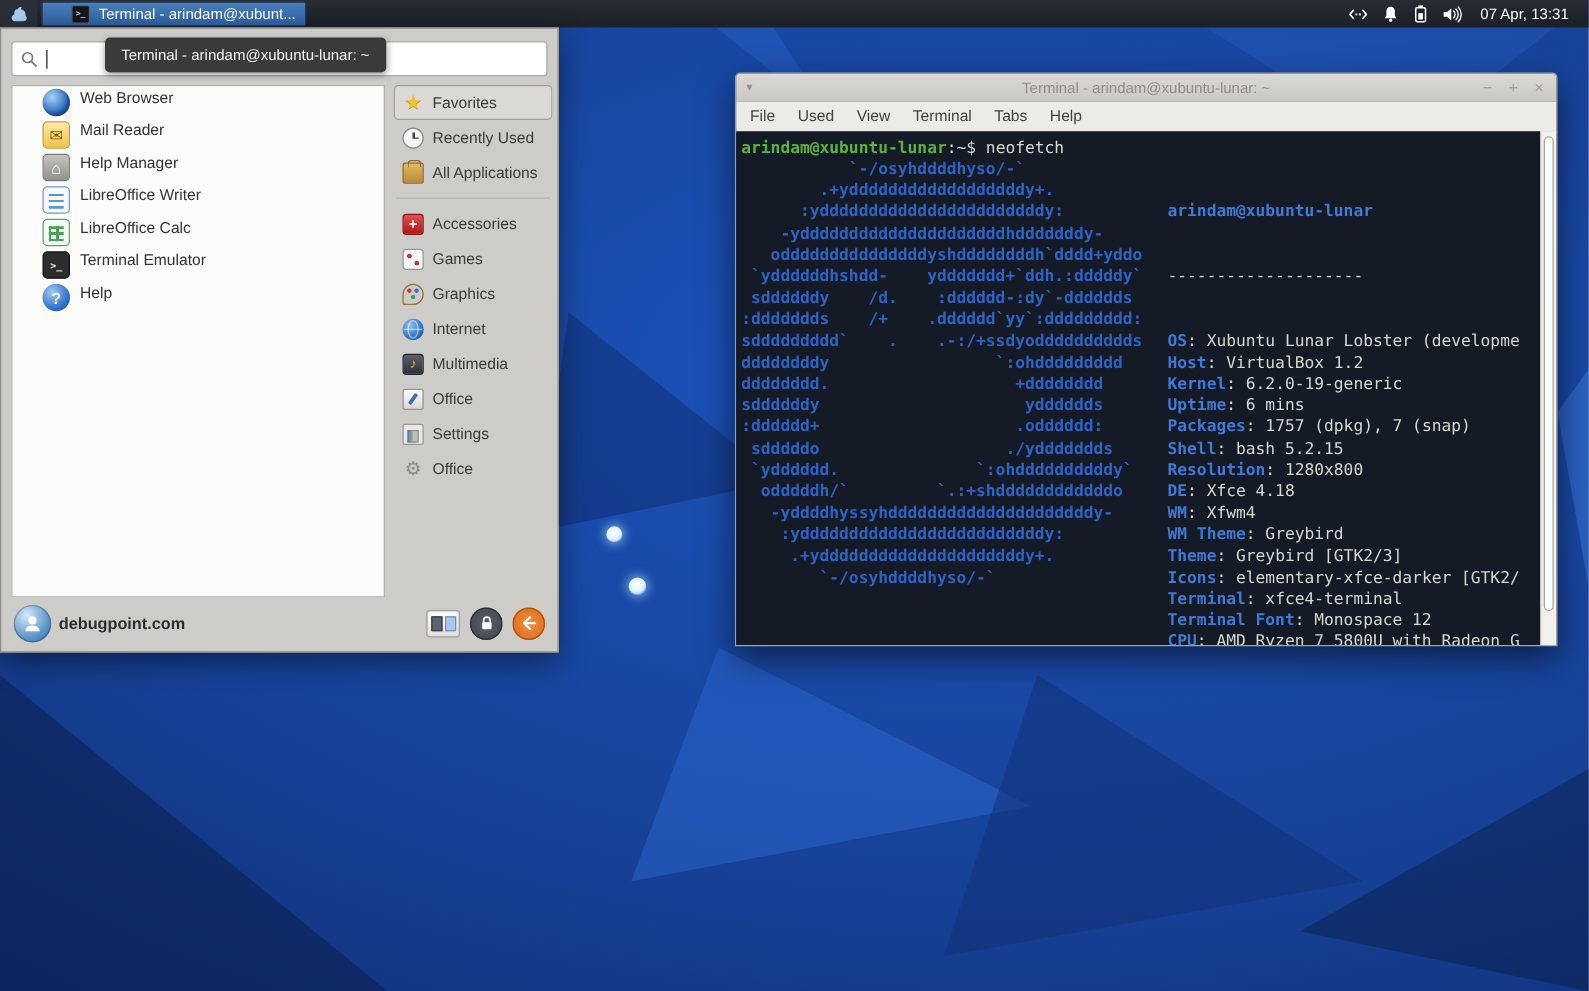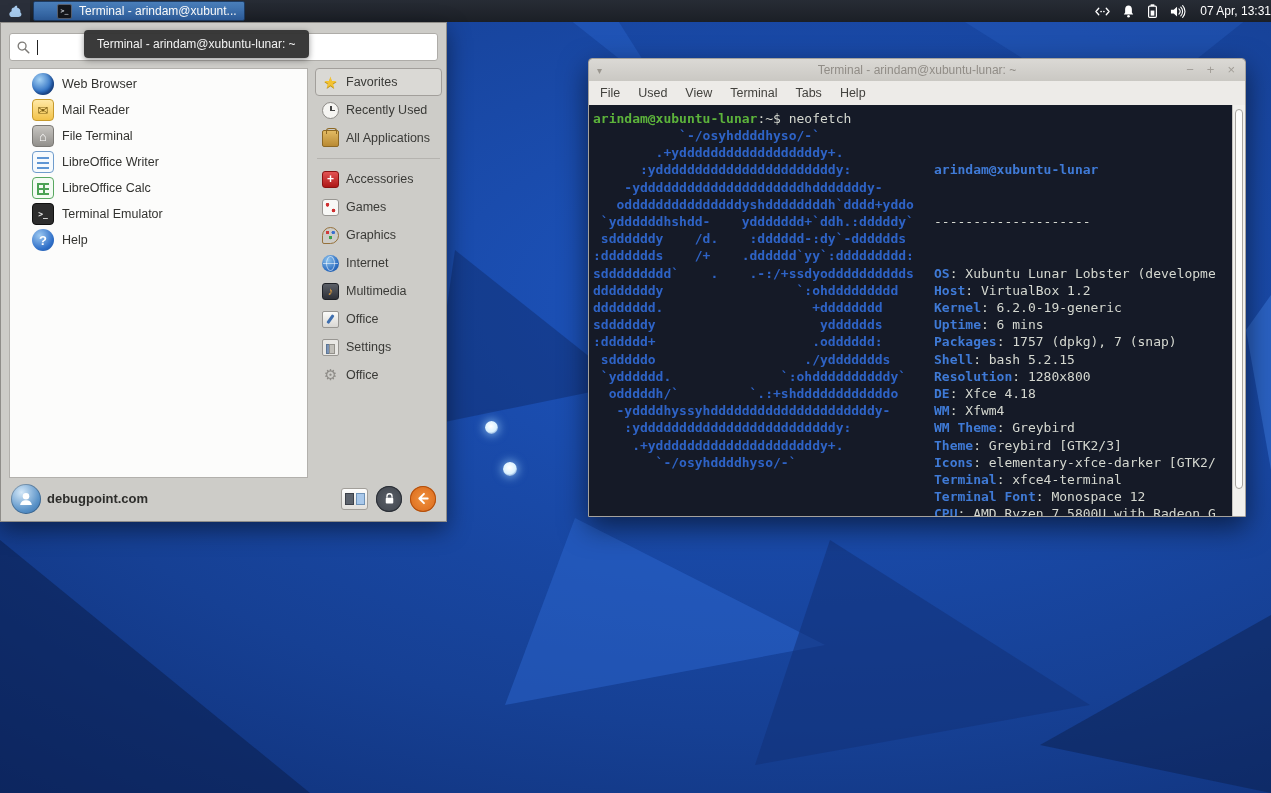--- a/index.html
+++ b/index.html
@@ -18,34 +18,34 @@
   
   .panel{position:absolute;left:0;top:0;width:1271px;height:22px;z-index:30;
     background:linear-gradient(#272c35,#1b1f26);display:flex;align-items:center;color:#fff;}
   .whisker{width:30px;height:22px;border:0;background:#2a2f3a;display:flex;align-items:center;justify-content:center;padding:0;cursor:pointer;}
   .taskbtn{margin-left:3px;height:20px;width:212px;display:flex;align-items:center;gap:7px;
     background:linear-gradient(#4a7fba,#2f61a2);border:1px solid #1d3c64;border-radius:2px;
     color:#fff;font:12px "Liberation Sans",sans-serif;padding:0 23px;cursor:pointer;overflow:hidden;white-space:nowrap;}
   .tb-ico{width:13px;height:13px;flex:0 0 auto;background:#15171c;border:1px solid #596070;border-radius:2px;
     display:flex;align-items:center;justify-content:center;}
   .tb-ico::before{content:">_";font:bold 6.5px "DejaVu Sans Mono",monospace;color:#d3d8e0;}
-  .tray{margin-left:auto;display:flex;align-items:center;gap:10px;padding-right:0;}
+  .tray{margin-left:auto;display:flex;align-items:center;gap:10px;padding-right:16px;}
   .tray svg{display:block;}
   .clock{font-size:12px;color:#fff;white-space:nowrap;margin-left:4px;}
 
   
   .wmenu{position:absolute;left:0;top:22px;width:447px;height:500px;z-index:40;
     background:#cdccc8;border:1px solid #8f8d89;box-sizing:border-box;
     box-shadow:0 8px 22px rgba(0,0,0,.45);}
   .searchbox{position:absolute;left:8px;top:10px;right:8px;height:26px;background:#fff;
     border:1px solid #aeaca8;border-radius:3px;display:flex;align-items:center;padding:0 6px;gap:6px;}
   .caret{width:1px;height:15px;background:#222;}
   .applist{position:absolute;left:8px;top:45px;width:299px;height:410px;background:#fcfcfb;
     border:1px solid #b2b0ac;box-sizing:border-box;padding:2px 0;overflow:hidden;}
-  .app{height:26px;display:flex;align-items:center;gap:8px;padding:0 10px;cursor:pointer;margin-left:12px;}
+  .app{height:26px;display:flex;align-items:flex-start;gap:8px;padding:0 24px;cursor:pointer;}
   .albl{font-size:12.5px;color:#333330;}
   .catlist{position:absolute;left:314px;top:45px;width:127px;bottom:48px;overflow:hidden;}
   .cat{height:28px;display:flex;align-items:center;gap:7px;padding:0 6px;font-size:12.5px;color:#3a3a37;
     border:1px solid transparent;border-radius:4px;box-sizing:border-box;cursor:pointer;}
   .cat.sel{background:#dad9d5;border-color:#a29f9b;}
   .csep{border-top:1px solid #b5b3af;margin:6px 2px;}
   .mfooter{position:absolute;left:0;right:0;bottom:0;height:45px;display:flex;align-items:center;padding:0 10px;gap:6px;}
   .uname{font-weight:bold;font-size:13px;color:#2d2d2b;}
   .avatar{width:30px;height:30px;border-radius:50%;flex:0 0 auto;
     background:radial-gradient(circle at 35% 28%, #d5e9f9, #5b93c8 62%, #2f6aa8);
@@ -249,21 +249,21 @@
       <div class="app">
         <span class="ic ic-globe"></span>
         <span class="albl">Web Browser</span>
       </div>
       <div class="app">
         <span class="ic ic-mail"></span>
         <span class="albl">Mail Reader</span>
       </div>
       <div class="app">
         <span class="ic ic-folder"></span>
-        <span class="albl">File Terminal</span>
+        <span class="albl">Help Manager</span>
       </div>
       <div class="app">
         <span class="ic ic-writer"></span>
         <span class="albl">LibreOffice Writer</span>
       </div>
       <div class="app">
         <span class="ic ic-calc"></span>
         <span class="albl">LibreOffice Calc</span>
       </div>
       <div class="app">

